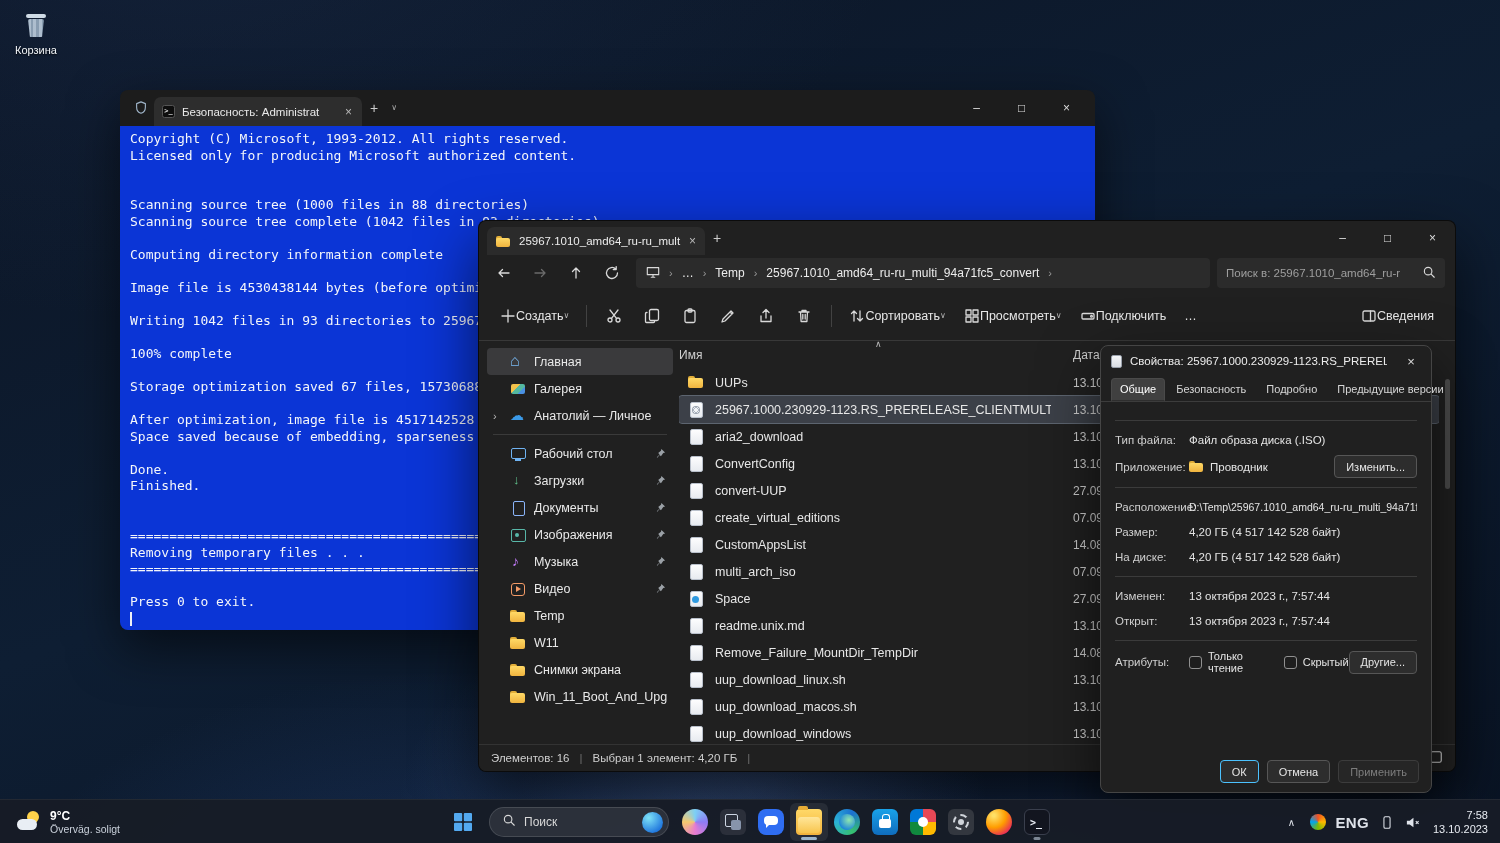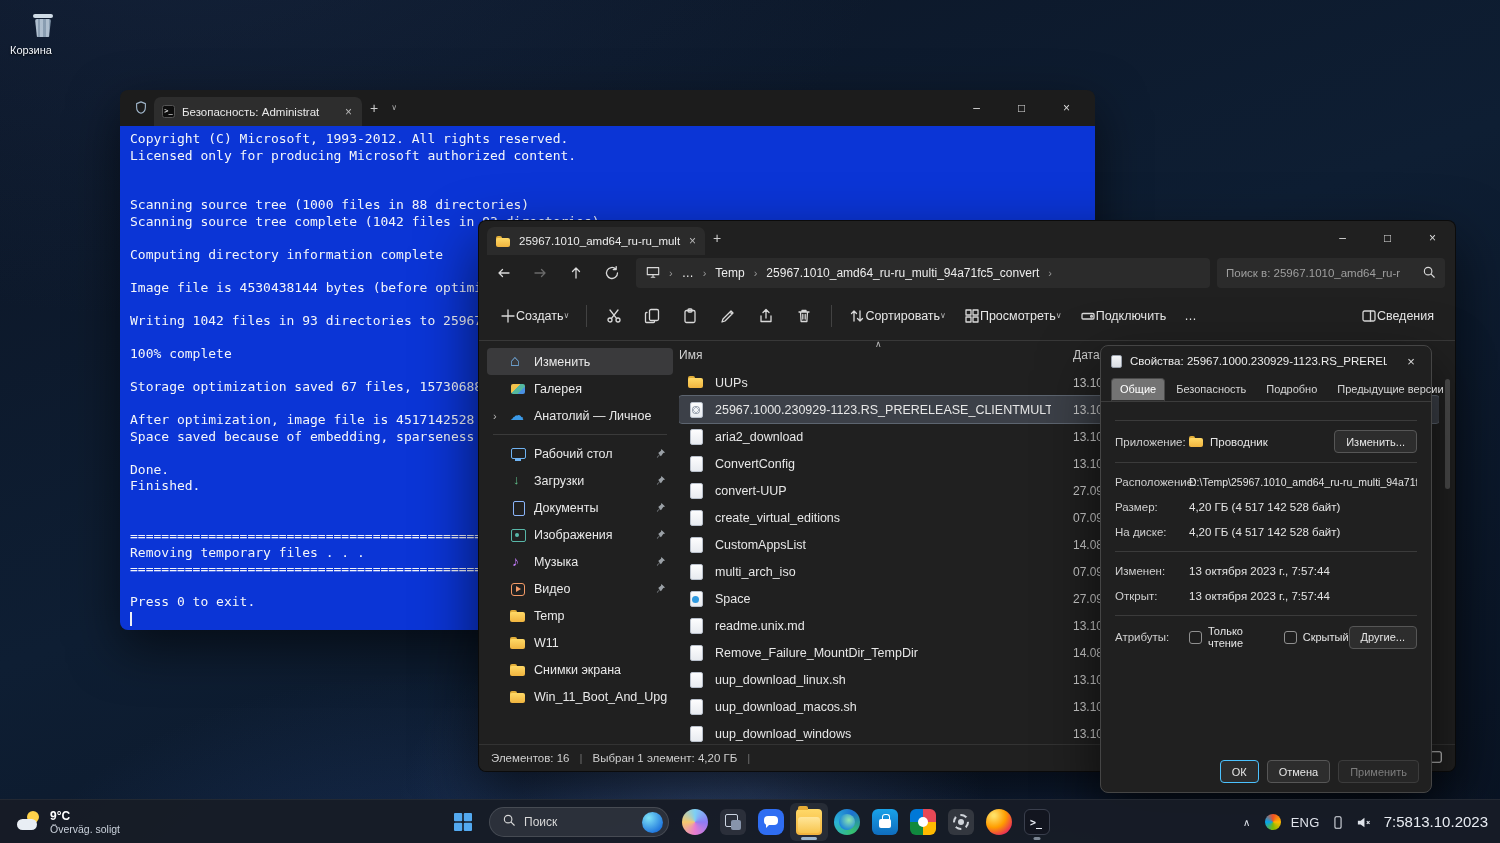--- a/index.html
+++ b/index.html
@@ -9,21 +9,21 @@
     background:
       radial-gradient(420px 280px at 46% 96%, rgba(110,150,230,.20), transparent 70%),
       radial-gradient(700px 420px at 30% 112%, rgba(40,75,140,.45), transparent 65%),
       radial-gradient(900px 520px at 72% 118%, rgba(35,65,120,.5), transparent 60%),
       radial-gradient(1200px 700px at 12% -12%, rgba(35,60,100,.30), transparent 60%),
       linear-gradient(160deg,#0c1525 0%,#0e1e33 48%,#0a1424 100%)}
   .screen::before{content:"";position:absolute;left:400px;top:580px;width:680px;height:380px;border-radius:50%;
     background:radial-gradient(closest-side at 52% 55%, rgba(130,170,255,.14), transparent 72%)}
 
   
-  .desk-icon{position:absolute;left:10px;top:8px;width:66px;text-align:left;z-index:1}
+  .desk-icon{position:absolute;left:3px;top:8px;width:66px;text-align:center;z-index:1}
   .bin{width:34px;height:34px;margin:0 auto;position:relative}
   .bin::before{content:"";position:absolute;left:7px;top:6px;width:20px;height:4px;background:#cfdbe6;border-radius:2px}
   .bin::after{content:"";position:absolute;left:9px;top:11px;width:16px;height:18px;border-radius:2px 2px 3px 3px;
     background:repeating-linear-gradient(90deg,#b6c6d6 0 3px,#90a4b8 3px 5.5px);opacity:.95;
     clip-path:polygon(0 0,100% 0,88% 100%,12% 100%)}
   .desk-label{font-size:11px;color:#f2f5f9;text-shadow:0 1px 2px rgba(0,0,0,.9);margin-top:2px}
 
   
   .winctl{margin-left:auto;display:flex;align-self:stretch}
   .wc{width:45px;display:flex;align-items:center;justify-content:center;color:#dcdcdc;font-size:12px}
@@ -128,21 +128,21 @@
 
   
   .props{position:absolute;left:1100px;top:345px;width:332px;height:448px;background:#202020;border:1px solid #454545;
     border-radius:8px;box-shadow:0 24px 60px rgba(0,0,0,.65);z-index:4;font-size:11.5px;color:#e4e4e4}
   .pr-title{height:30px;display:flex;align-items:center;gap:8px;padding:0 4px 0 10px}
   .pr-ic{width:11px;height:13px;border:1px solid #9aa1ac;border-radius:2px;background:linear-gradient(#f5f6f8,#d9dde3);flex:none}
   .pr-tt{flex:1;font-size:11.5px;white-space:nowrap;overflow:hidden;color:#ececec}
   .pr-x{width:32px;text-align:center;font-size:13px;color:#ddd}
   .pr-tabs{display:flex;gap:2px;padding:0 10px;height:26px;align-items:flex-end;border-bottom:1px solid #3c3c3c}
   .ptab{font-size:11px;color:#d6d6d6;padding:4px 8px 5px;border:1px solid transparent;border-radius:4px 4px 0 0;white-space:nowrap}
-  .ptab.selected{background:#737373;border-color:#4a4a4a;border-bottom-color:#2e2e2e;color:#fff}
+  .ptab.selected{background:#404040;border-color:#4a4a4a;border-bottom-color:#2e2e2e;color:#fff}
   .pr-body{position:absolute;left:0;right:0;top:57px;bottom:40px;padding:8px 14px 0;overflow:hidden}
   .pr-file{display:flex;align-items:center;gap:12px;height:38px}
   .iso-big{width:30px;height:34px;position:relative;flex:none}
   .iso-big::before{content:"";position:absolute;left:3px;top:1px;width:24px;height:31px;background:linear-gradient(#fff,#e3e7ed);
     border:1px solid #b5bcc7;border-radius:2.5px}
   .iso-big::after{content:"";position:absolute;left:7px;top:9px;width:16px;height:16px;border-radius:50%;
     background:radial-gradient(circle,#eef1f5 0 3px,#a9b1bd 3px 5px,#e2e6ec 5px 6.5px,#959ea9 6.5px)}
   .pr-name{flex:1;height:25px;background:#2b2b2b;border:1px solid #5a5a5a;border-bottom:1.5px solid #949494;border-radius:4px;
     color:#e8e8e8;font-size:11px;padding:0 7px;font-family:inherit;min-width:0}
   .psep{height:1px;background:#3b3b3b;border:none;margin:9px 0}
@@ -201,23 +201,23 @@
   .appslot[data-icon="photos"] .app{border-radius:6px;background:conic-gradient(#e74856 0 25%,#ffb900 0 50%,#10893e 0 75%,#0078d7 0)}
   .appslot[data-icon="photos"] .app::before{content:"";position:absolute;inset:8px;border-radius:50%;background:#fff}
   .appslot[data-icon="settings"] .app{border-radius:6px;background:#33373f}
   .appslot[data-icon="settings"] .app::before{content:"";position:absolute;inset:5px;border:2.5px dashed #d0d4da;border-radius:50%}
   .appslot[data-icon="settings"] .app::after{content:"";position:absolute;inset:10px;background:#d0d4da;border-radius:50%}
   .appslot[data-icon="firefox"] .app{border-radius:50%;background:radial-gradient(circle at 30% 25%,#ffe066 5%,#ff9d00 45%,#e3116c 88%)}
   .appslot[data-icon="terminal"] .app{border-radius:6px;background:#12151f;border:1px solid #3a3f4d}
   .appslot[data-icon="terminal"] .app::before{content:">_";position:absolute;left:5px;top:7px;font:700 10px "DejaVu Sans Mono",monospace;color:#e9edf5}
   .tray{position:absolute;right:6px;top:0;height:44px;display:flex;align-items:center;gap:2px}
   .tr-it{min-width:24px;height:32px;display:flex;align-items:center;justify-content:center;color:#dfe3ea;font-size:10px;border-radius:4px;padding:0 4px}
-  .lang{font-size:13px;font-weight:400;letter-spacing:.3px}
+  .lang{font-size:15px;font-weight:700;letter-spacing:.3px}
   .tr-dot{width:16px;height:16px;border-radius:50%;background:conic-gradient(#f25022,#ffb900,#7fba00,#00a4ef,#f25022)}
-  .clock{display:flex;flex-direction:row;align-items:flex-end;justify-content:flex-end;font-size:15px;color:#e8ecf2;line-height:1.3;padding:0 6px}
+  .clock{display:flex;flex-direction:column;align-items:flex-end;justify-content:flex-end;font-size:11px;color:#e8ecf2;line-height:1.3;padding:0 6px}
 </style>
 </head>
 <body>
 
 <div class="screen">
 
   <div class="desk-icon">
     <div class="bin"></div>
     <div class="desk-label">Корзина</div>
   </div>
@@ -450,21 +450,21 @@
       <span class="col-name">Имя</span>
       <span class="sort-caret">∧</span>
       <span class="col-date">Дата и</span>
     </div>
 
     <aside class="exp-side">
 
         <div class="sitem selected" data-icon="home">
           <span class="schev">›</span>
           <span class="sbi"></span>
-          <span class="slabel">Изменить</span>
+          <span class="slabel">Главная</span>
 
         </div>
 
         <div class="sitem" data-icon="gallery">
           <span class="schev">›</span>
           <span class="sbi"></span>
           <span class="slabel">Галерея</span>
 
         </div>
 
@@ -681,20 +681,24 @@
 
         <span class="ptab">Безопасность</span>
 
         <span class="ptab">Подробно</span>
 
         <span class="ptab">Предыдущие версии</span>
 
     </div>
     <div class="pr-body">
       <hr class="psep">
+      <div class="prow">
+        <span class="plabel">Тип файла:</span>
+        <span class="pvalue">Файл образа диска (.ISO)</span>
+      </div>
       <div class="prow r-app">
         <span class="plabel">Приложение:</span>
         <span class="mini-folder"></span>
         <span class="pvalue">Проводник</span>
         <button class="pbtn">Изменить...</button>
       </div>
       <hr class="psep">
       <div class="prow r-loc">
         <span class="plabel">Расположение:</span>
         <span class="pvalue">D:\Temp\25967.1010_amd64_ru-ru_multi_94a71fc5</span>

